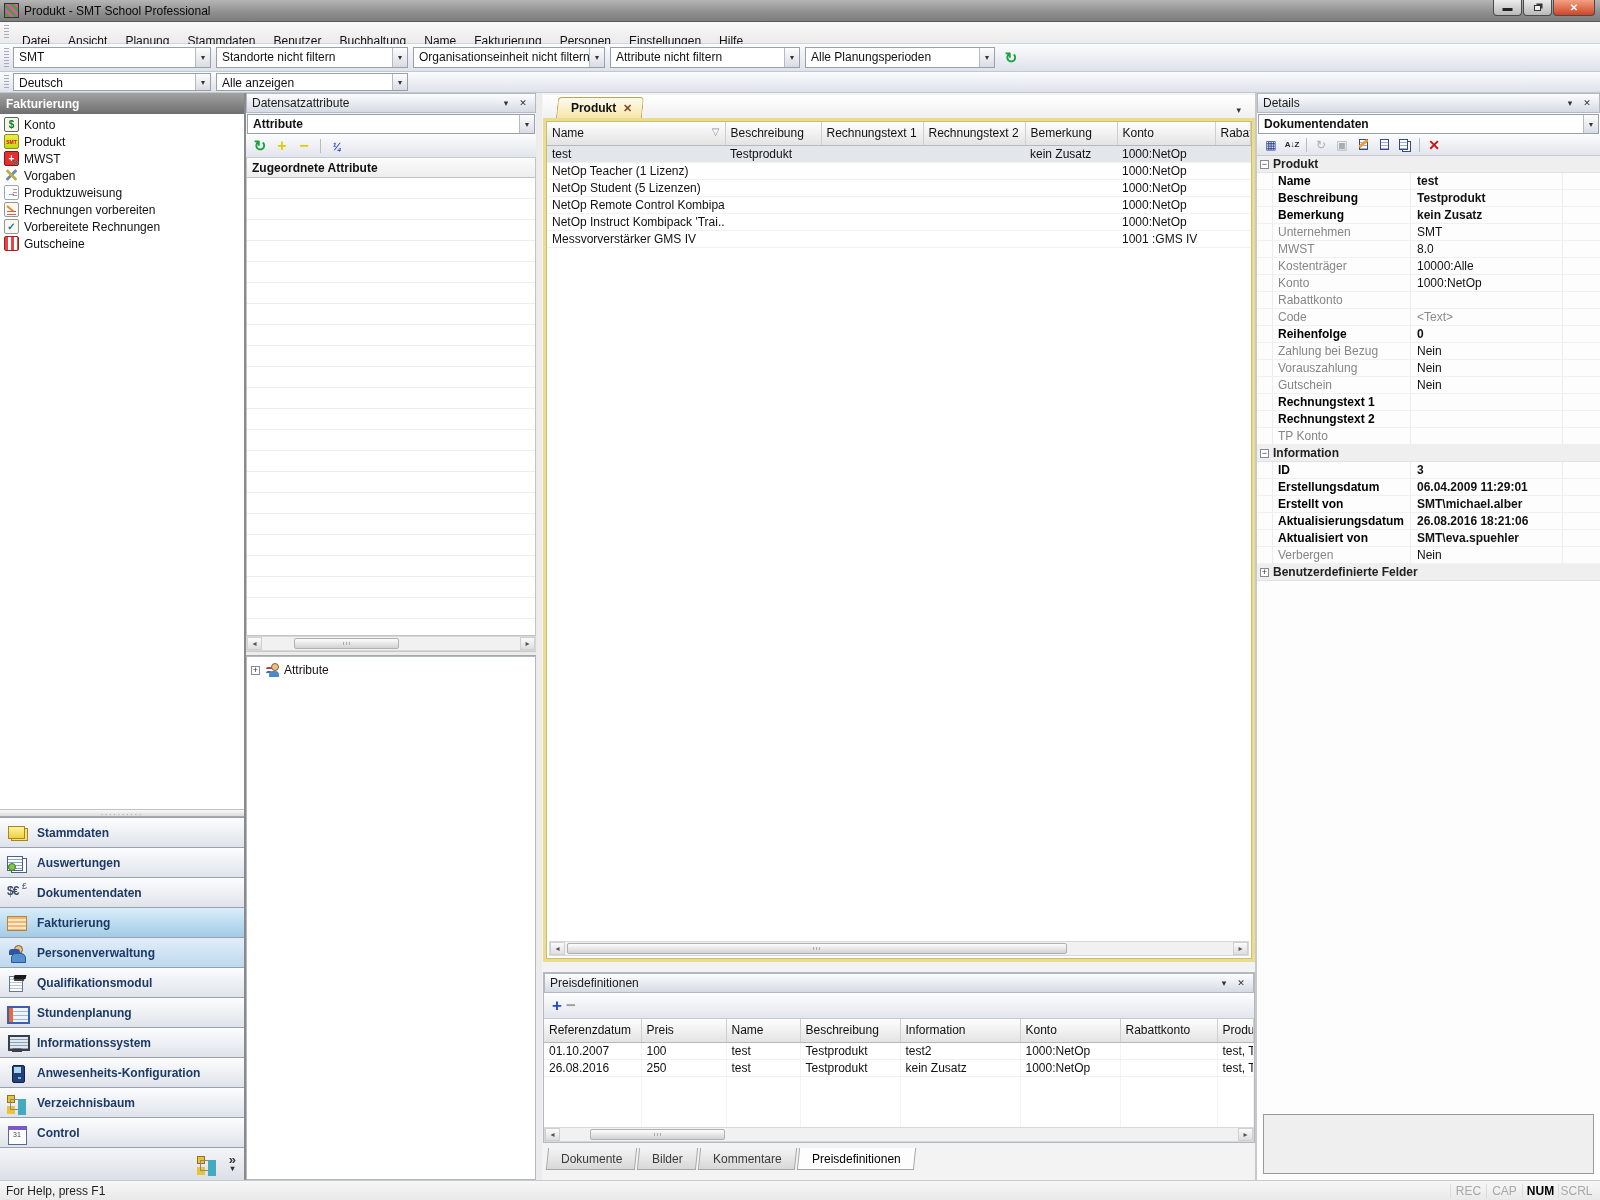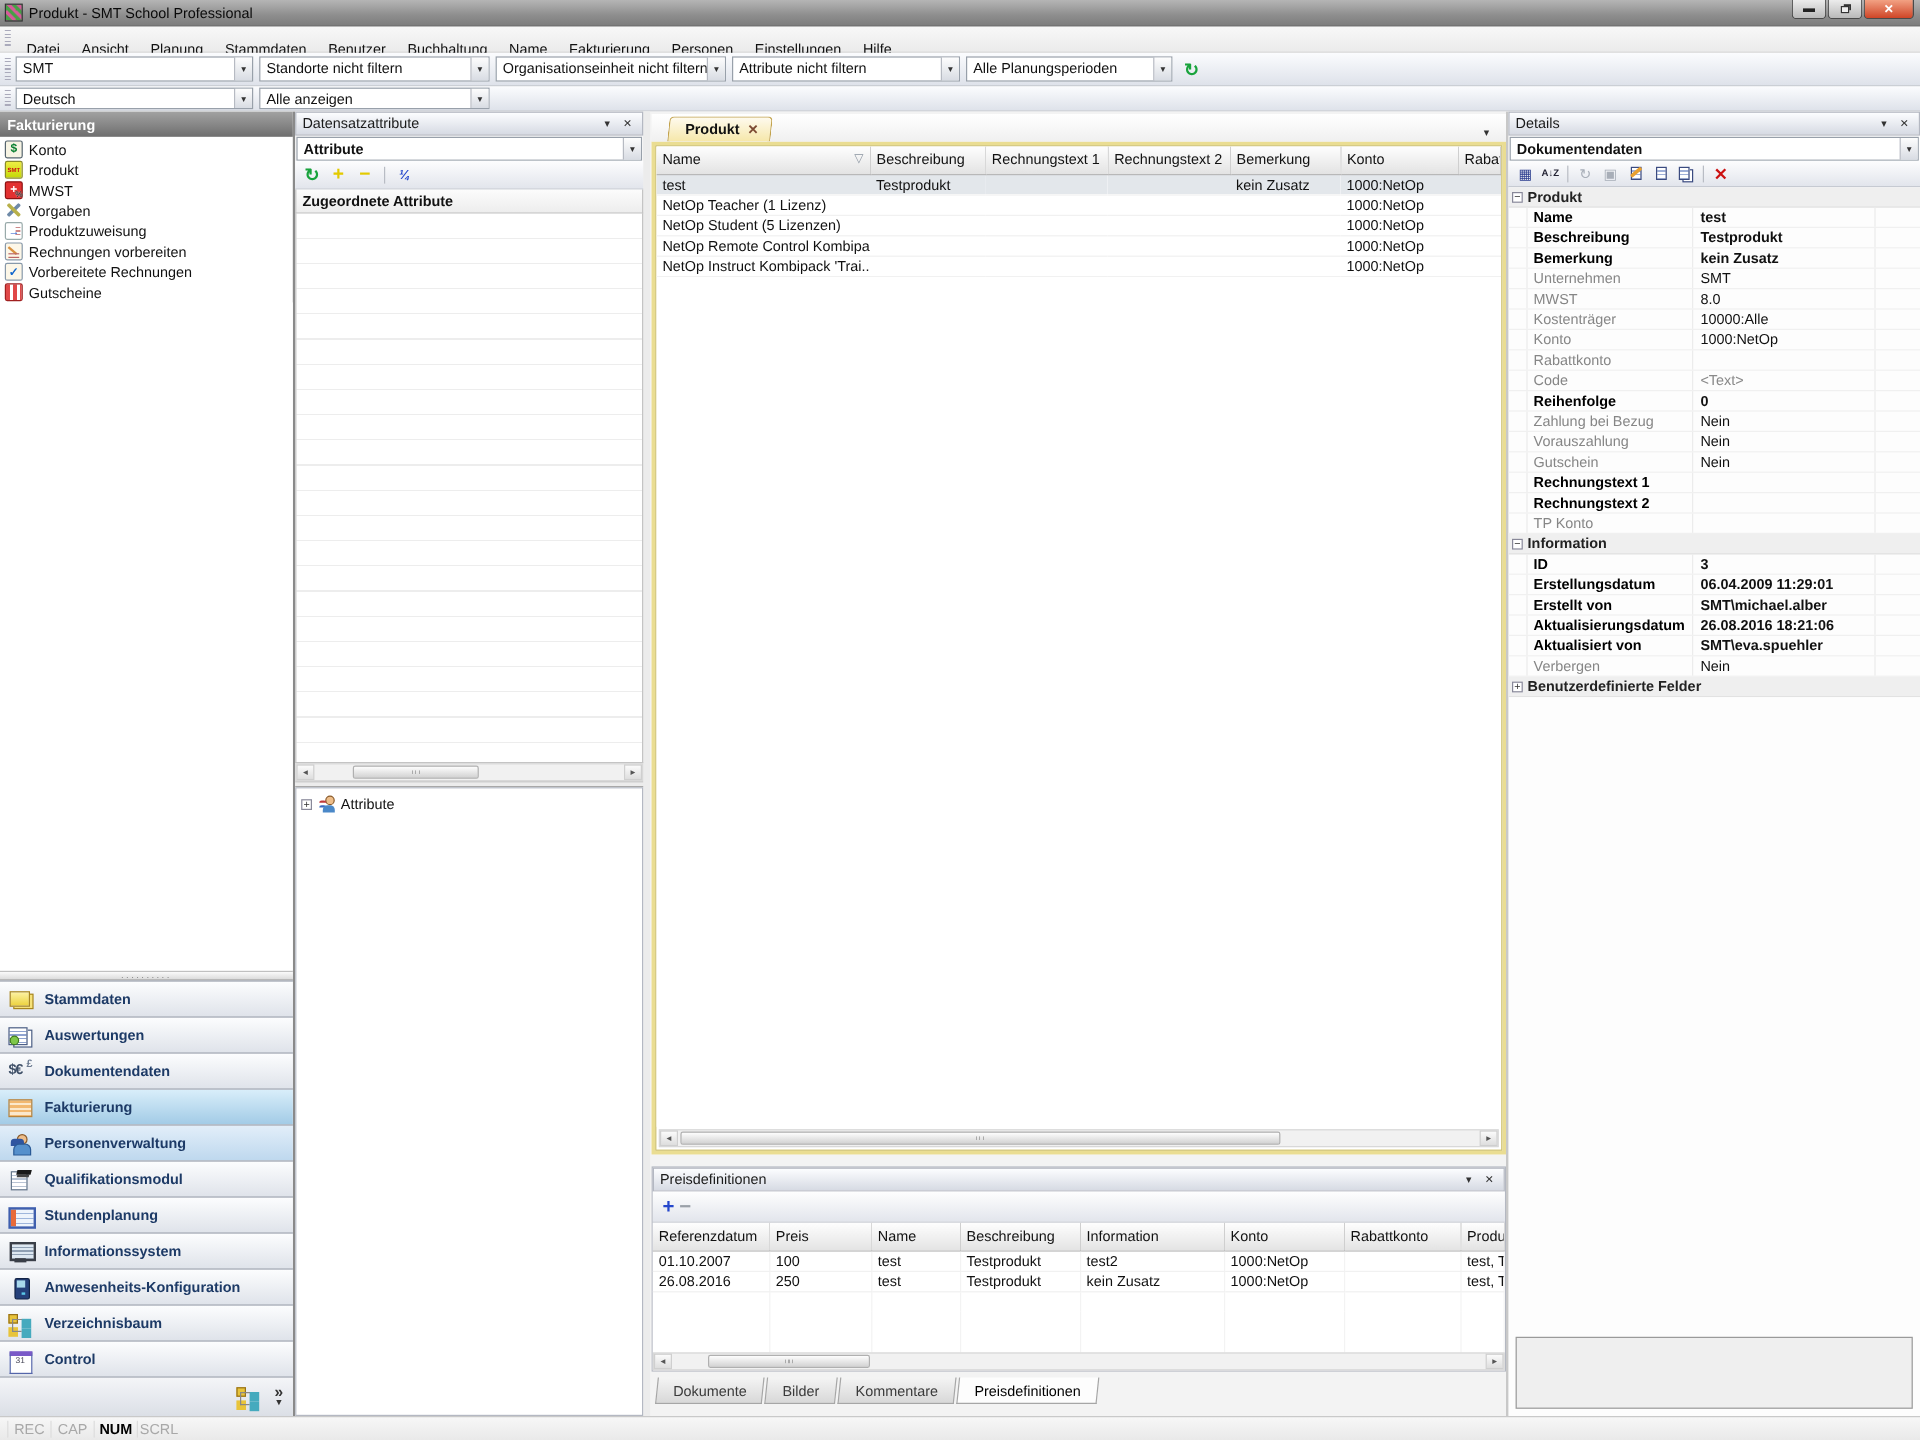--- a/index.html
+++ b/index.html
@@ -231,21 +231,21 @@
           <span class="combo-arr">▾</span>
         </div>
         <div class="combo" style="width: 192px;">
           <span class="combo-txt">Organisationseinheit nicht filtern</span>
           <span class="combo-arr">▾</span>
         </div>
         <div class="combo" style="width: 190px;">
           <span class="combo-txt">Attribute nicht filtern</span>
           <span class="combo-arr">▾</span>
         </div>
-        <div class="combo" style="width: 172px;">
+        <div class="combo" style="width: 190px;">
           <span class="combo-txt">Alle Planungsperioden</span>
           <span class="combo-arr">▾</span>
         </div>
       </div>
     <div class="tbtn">
         <span class="g-refresh">↻</span>
       </div>
   </div>
 
   <div class="toolbar row2">
@@ -461,20 +461,29 @@
                     <td>1000:NetOp</td>
                     <td></td>
                   </tr>
                   <tr>
                     <td>NetOp Instruct Kombipack 'Trai...</td>
                     <td></td>
                     <td></td>
                     <td></td>
                     <td></td>
                     <td>1000:NetOp</td>
+                    <td></td>
+                  </tr>
+                  <tr>
+                    <td>Messvorverstärker GMS IV</td>
+                    <td></td>
+                    <td></td>
+                    <td></td>
+                    <td></td>
+                    <td>1001 :GMS IV</td>
                     <td></td>
                   </tr>
                 </tbody>
               </table>
             </div>
           <div class="main-fill"></div>
           <div class="hscroll frame-hscroll">
             <span class="hs-arrow">◂</span>
             <span class="hs-track">
                 <span class="hs-thumb" style="left:2px;width:500px;"></span>
@@ -751,20 +760,21 @@
             <span class="expander">+</span>
             <span class="t">Benutzerdefinierte Felder</span>
           </div>
         </div>
       <div class="right-fill"></div>
       <div class="desc-box"></div>
     </div>
   </div>
 
   <div class="statusbar">
+    <div class="status-text">For Help, press F1</div>
     <div style="display:flex;">
         <div class="indicator">REC</div>
         <div class="indicator">CAP</div>
         <div class="indicator on">NUM</div>
         <div class="indicator">SCRL</div>
       </div>
   </div>
 </div>
 
 </body></html>

